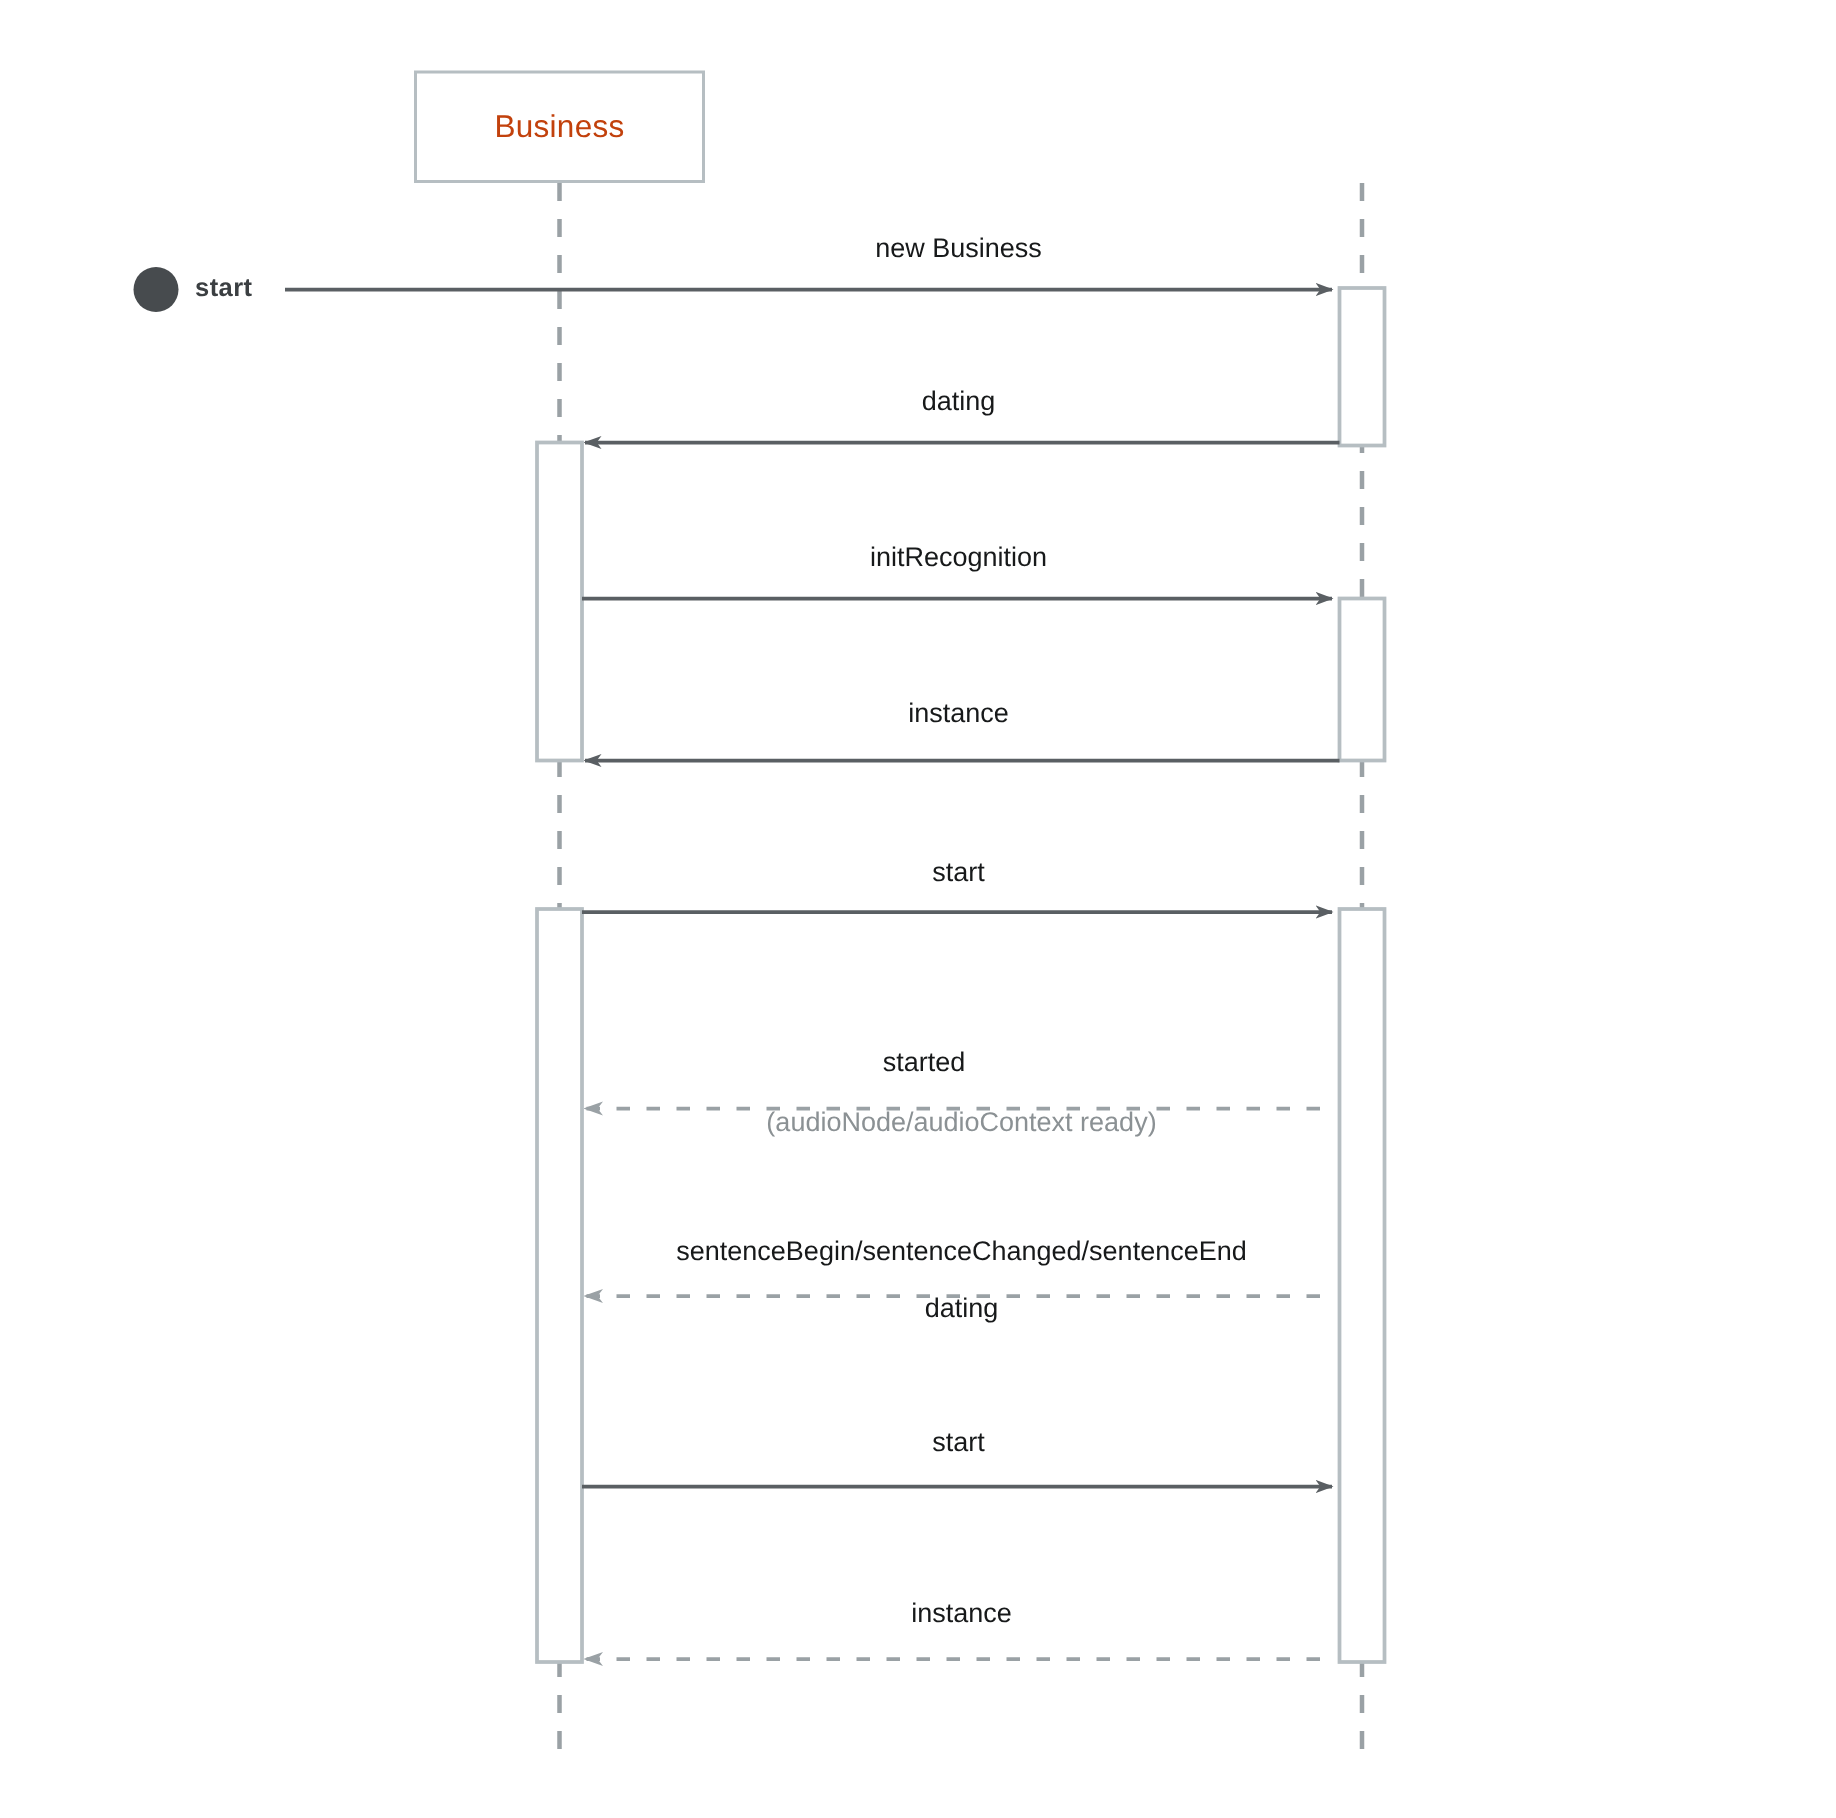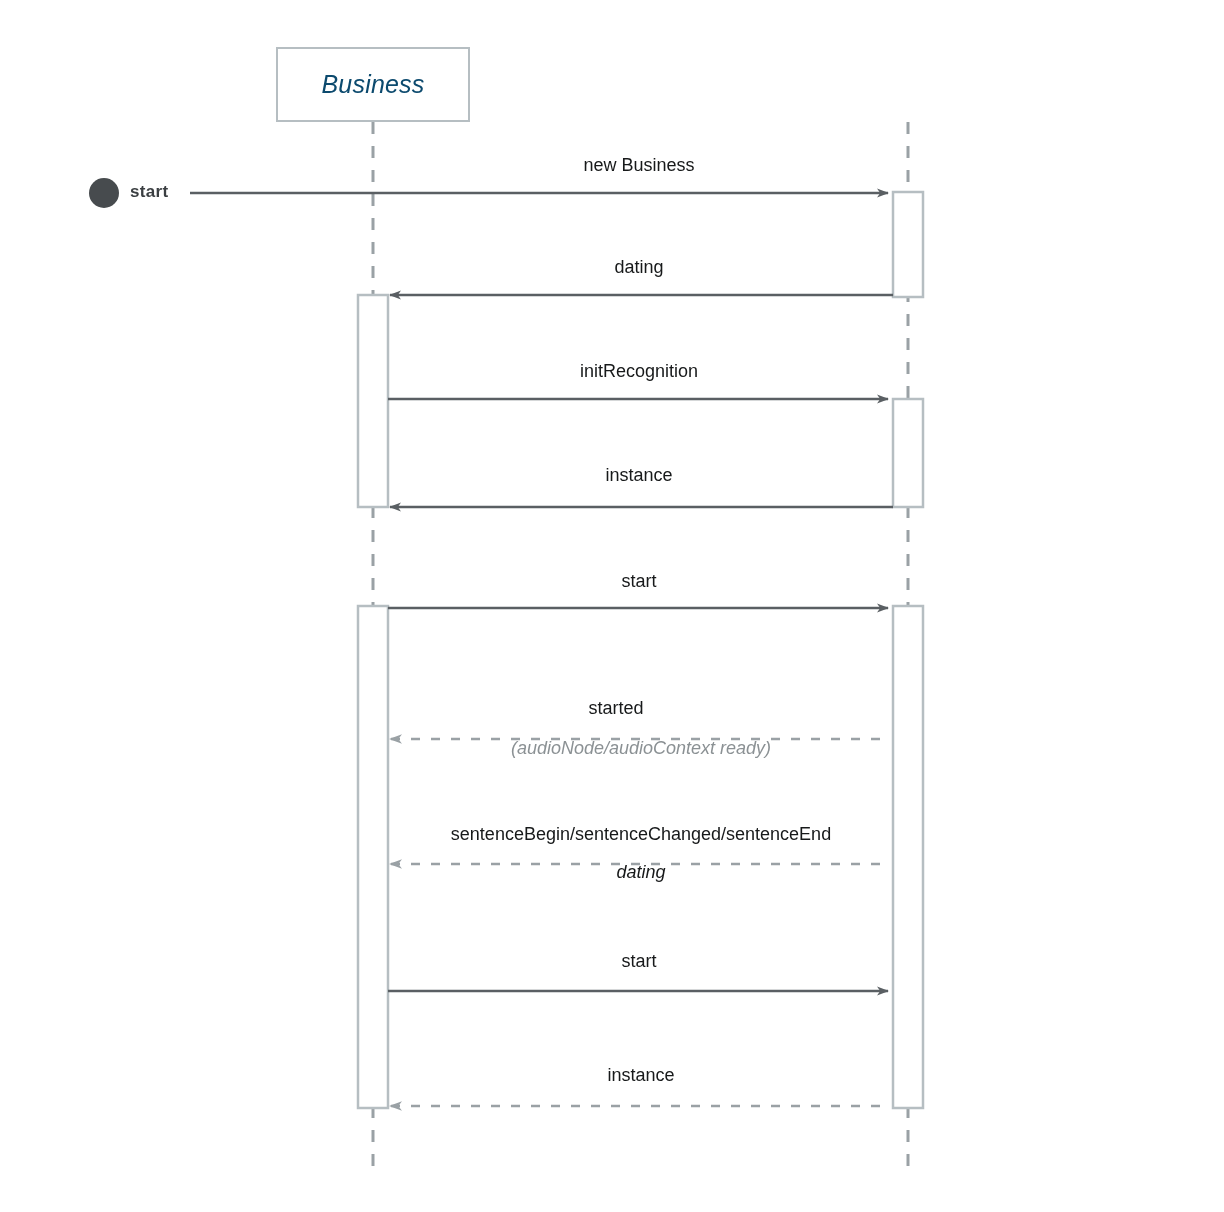--- a/index.html
+++ b/index.html
@@ -28,24 +28,23 @@
   .lifeline-box {
     position: absolute;
     border: 2px solid #b6bec2;
     background: #ffffff;
     box-sizing: border-box;
     display: flex;
     align-items: center;
     justify-content: center;
   }
   .lifeline-box-label {
-    font-size: 25px;
-    color: #0c4a6e;
+    font-size: 21px;
+    color: #c2410c;
     letter-spacing: 0.2px;
-    font-style: italic;
   }
   .start-marker-dot {
     position: absolute;
     width: 30px;
     height: 30px;
     border-radius: 50%;
     background: #474b4e;
   }
   .start-marker-label {
     position: absolute;
@@ -61,21 +60,20 @@
     white-space: nowrap;
     text-align: center;
     transform: translateX(-50%);
   }
   .msg-sublabel {
     position: absolute;
     font-size: 18px;
     white-space: nowrap;
     text-align: center;
     transform: translateX(-50%);
-    font-style: italic;
   }
   .msg-sublabel.muted {
     color: #8b9194;
   }
   .msg-sublabel.dark {
     color: #17191a;
   }
 </style>
 </head>
 <body>

